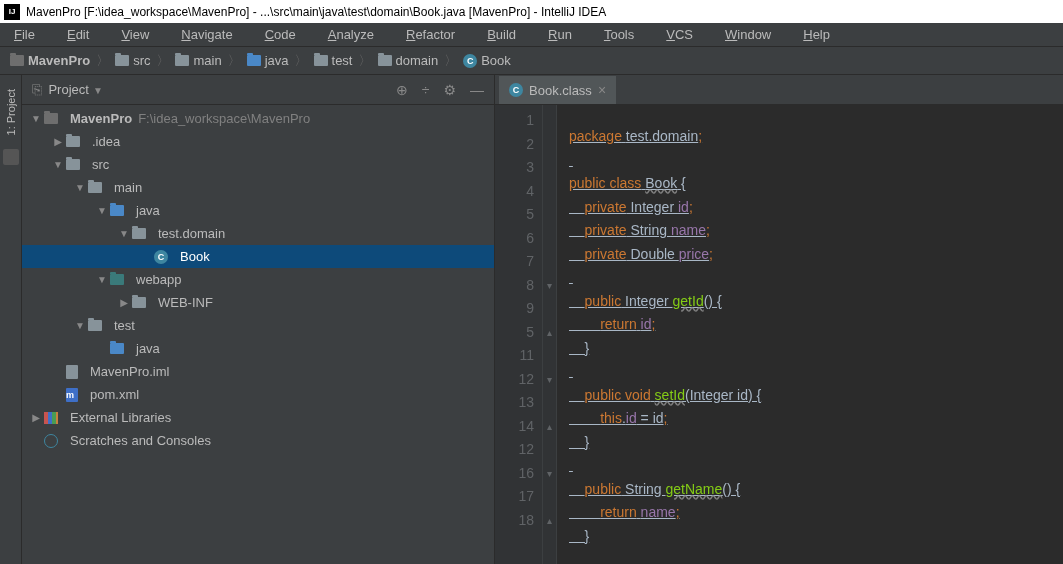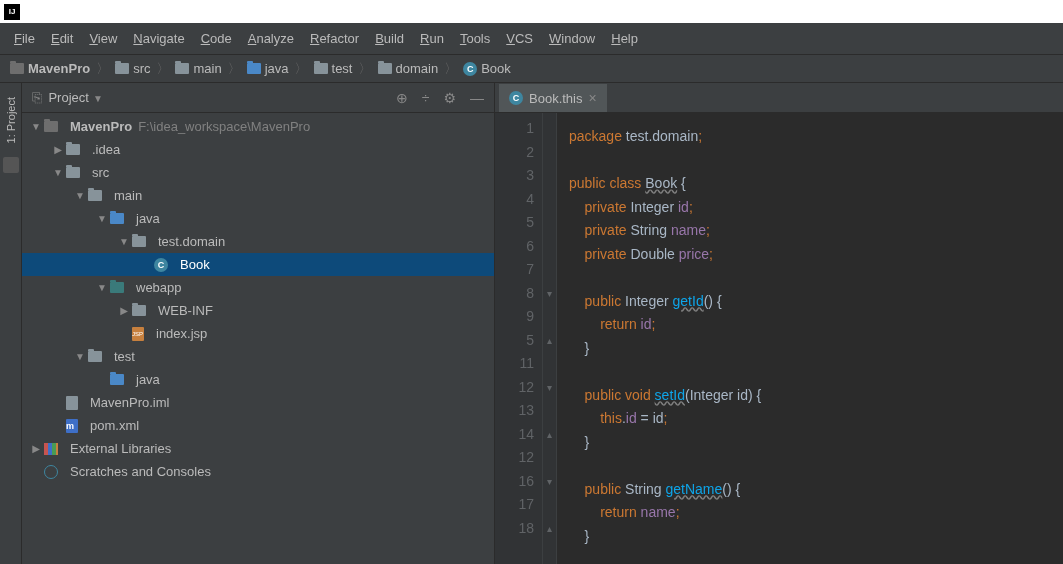--- a/index.html
+++ b/index.html
@@ -1,20 +1,20 @@
 <!DOCTYPE html>
 <html><head>
 <meta charset="utf-8">
 <style>
 * { margin: 0; padding: 0; box-sizing: border-box; font-family: "Segoe UI", Arial, sans-serif; }
 body { background: #3c3f41; color: #bbb; font-size: 13px; overflow: hidden; width: 1063px; height: 564px; }
 .titlebar { background: #fff; color: #000; height: 23px; display: flex; align-items: center; padding: 0 4px; font-size: 12px; }
 .titlebar .logo { width: 16px; height: 16px; background: #000; margin-right: 6px; display: flex; align-items: center; justify-content: center; }
 .titlebar .logo::after { content: "IJ"; color: #fff; font-size: 8px; font-weight: bold; }
-.menubar { background: #3c3f41; height: 32px; display: flex; align-items: center; padding: 0 8px; gap: 4px; border-bottom: 1px solid #2b2b2b; }
+.menubar { background: #3c3f41; height: 24px; display: flex; align-items: center; padding: 0 8px; gap: 20px; border-bottom: 1px solid #2b2b2b; }
 .menubar span { padding: 2px 6px; color: #bbb; cursor: pointer; }
 .menubar span u { text-decoration: underline; }
 .breadcrumb { background: #3c3f41; height: 28px; display: flex; align-items: center; padding: 0 8px; border-bottom: 1px solid #2b2b2b; }
 .breadcrumb .bc-item { display: flex; align-items: center; gap: 4px; color: #bbb; padding: 0 2px; }
 .breadcrumb .sep { color: #666; margin: 0 4px; }
 .icon-folder { width: 14px; height: 11px; background: #87939a; border-radius: 1px; display: inline-block; position: relative; }
 .icon-folder::before { content: ""; position: absolute; top: -2px; left: 0; width: 6px; height: 2px; background: #87939a; border-radius: 1px 1px 0 0; }
 .icon-folder.blue { background: #4a88c7; }
 .icon-folder.blue::before { background: #4a88c7; }
 .icon-folder.gray { background: #6e6e6e; }
@@ -41,36 +41,37 @@
 .tree-row .node-icon { margin-right: 6px; display: inline-flex; align-items: center; }
 .tree-row .path-hint { color: #808080; margin-left: 6px; }
 .editor-panel { flex: 1; display: flex; flex-direction: column; background: #2b2b2b; }
 .editor-tabs { height: 30px; background: #3c3f41; display: flex; align-items: flex-end; border-bottom: 1px solid #2b2b2b; }
 .editor-tab { background: #515658; height: 28px; display: flex; align-items: center; padding: 0 10px; gap: 6px; color: #bbb; border-radius: 0; margin-left: 4px; }
 .editor-tab .close { color: #888; font-size: 14px; cursor: pointer; }
 .editor-body { flex: 1; display: flex; font-family: "Consolas", monospace; font-size: 14px; overflow: hidden; }
 .gutter { width: 48px; background: #313335; text-align: right; padding: 4px 8px 4px 0; color: #606366; line-height: 23.5px; border-right: 1px solid #3c3f41; }
 .gutter-marks { width: 14px; background: #313335; border-right: 1px solid #3c3f41; padding-top: 4px; }
 .gutter-marks .mark { height: 23.5px; display: flex; align-items: center; justify-content: center; color: #606366; font-size: 10px; }
-.code { flex: 1; padding: 12px 12px; line-height: 23.5px; color: #a9b7c6; white-space: pre; }
+.code { flex: 1; padding: 20px 12px; line-height: 23.5px; color: #a9b7c6; white-space: pre; text-decoration: underline; }
 .kw { color: #cc7832; }
 .ident { color: #9876aa; }
-.method { color: #0ea5e9; text-decoration: underline wavy #808080; }
+.method { color: #84cc16; text-decoration: underline wavy #808080; }
 .cls { color: #a9b7c6; text-decoration: underline wavy #808080; }
 .pkg { color: #a9b7c6; }
 .semi { color: #cc7832; }
 .icon-lib { width: 14px; height: 12px; display: inline-block; background: linear-gradient(90deg,#c75450 0 4px,#3e6fc7 4px 8px,#499c54 8px 12px,#c7803e 12px 16px); }
 .icon-scratch { width: 14px; height: 14px; border: 1px solid #3e86a0; border-radius: 50%; display: inline-block; position: relative; }
 .panel-tool { cursor: pointer; }
 </style>
 </head>
 <body>
 
 <div class="titlebar">
   <span class="logo"></span>
+  <span>MavenPro [F:\idea_workspace\MavenPro] - ...\src\main\java\test\domain\Book.java [MavenPro] - IntelliJ IDEA</span>
 </div>
 
 <div class="menubar" id="menubar">
     <span><u>F</u>ile</span>
     <span><u>E</u>dit</span>
     <span><u>V</u>iew</span>
     <span><u>N</u>avigate</span>
     <span><u>C</u>ode</span>
     <span><u>A</u>nalyze</span>
     <span><u>R</u>efactor</span>
@@ -196,27 +197,20 @@
           </span>
           <span>webapp</span>
         </div>
         <div class="tree-row" style="padding-left: 96px;">
           <span class="expander">▶</span>
           <span class="node-icon">
             <span class="icon-folder node-icon"></span>
           </span>
           <span>WEB-INF</span>
         </div>
-        <div class="tree-row" style="padding-left: 96px;">
-          <span class="expander"></span>
-          <span class="node-icon">
-            <span class="icon-file jsp node-icon" style="color: rgb(255, 255, 255); font-size: 6px; text-align: center; line-height: 14px;">JSP</span>
-          </span>
-          <span>index.jsp</span>
-        </div>
         <div class="tree-row" style="padding-left: 52px;">
           <span class="expander">▼</span>
           <span class="node-icon">
             <span class="icon-folder node-icon"></span>
           </span>
           <span>test</span>
         </div>
         <div class="tree-row" style="padding-left: 74px;">
           <span class="expander"></span>
           <span class="node-icon">
@@ -252,21 +246,21 @@
           </span>
           <span>Scratches and Consoles</span>
         </div>
       </div>
   </div>
 
   <div class="editor-panel">
     <div class="editor-tabs">
       <div class="editor-tab">
         <span class="icon-class">C</span>
-        <span>Book.this</span>
+        <span>Book.class</span>
         <span class="close">×</span>
       </div>
     </div>
     <div class="editor-body">
       <div class="gutter" id="gutter">
           <div>1</div>
           <div>2</div>
           <div>3</div>
           <div>4</div>
           <div>5</div>

